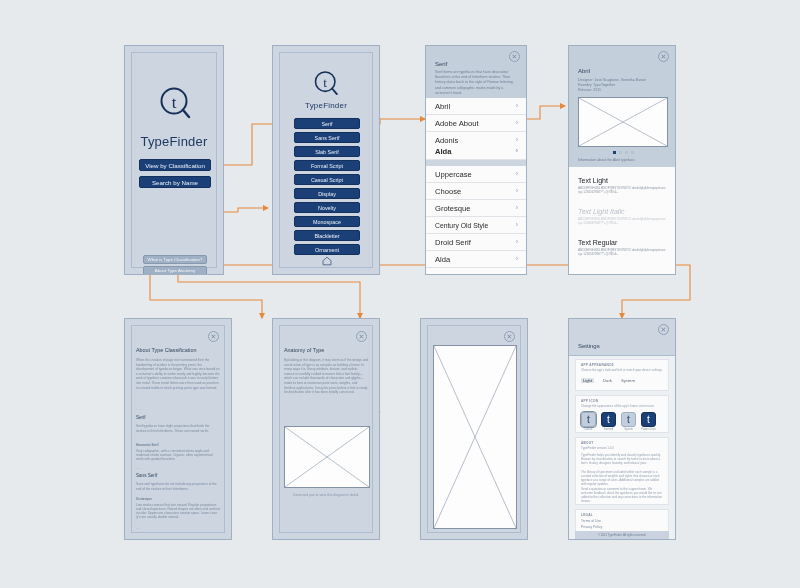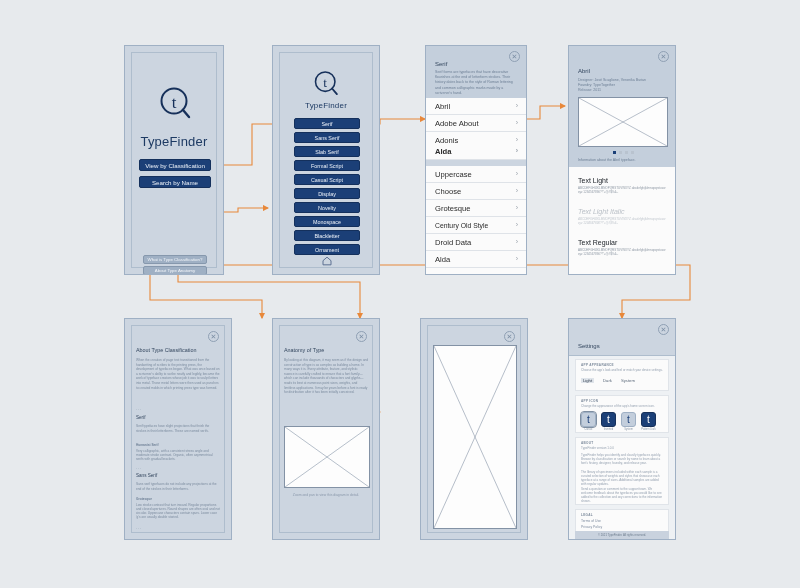--- a/index.html
+++ b/index.html
@@ -234,21 +234,21 @@
       </div>
     <div class="f-row" style="top:154px;">
       <span class="nm">Grotesque</span>
       <span class="ch">›</span>
       </div>
     <div class="f-row" style="top:171px;">
       <span class="nm" style="font-size:6.8px;top:5px;">Century Old Style</span>
       <span class="ch">›</span>
       </div>
     <div class="f-row" style="top:188px;">
-      <span class="nm">Droid Data</span>
+      <span class="nm">Droid Serif</span>
       <span class="ch">›</span>
       </div>
     <div class="f-row" style="top:205px;">
       <span class="nm">Alda</span>
       <span class="ch">›</span>
       </div>
     <div class="f-row" style="top:222px;">
       <span class="nm">Eidetic Neo</span>
       <span class="ch">›</span>
       </div>

